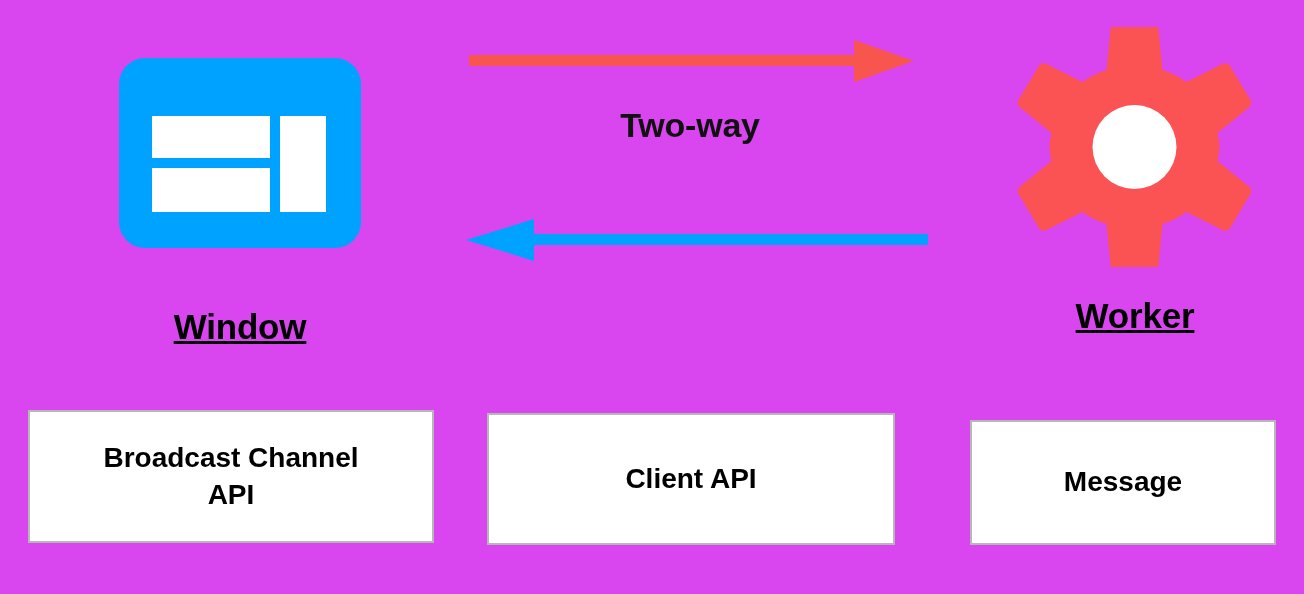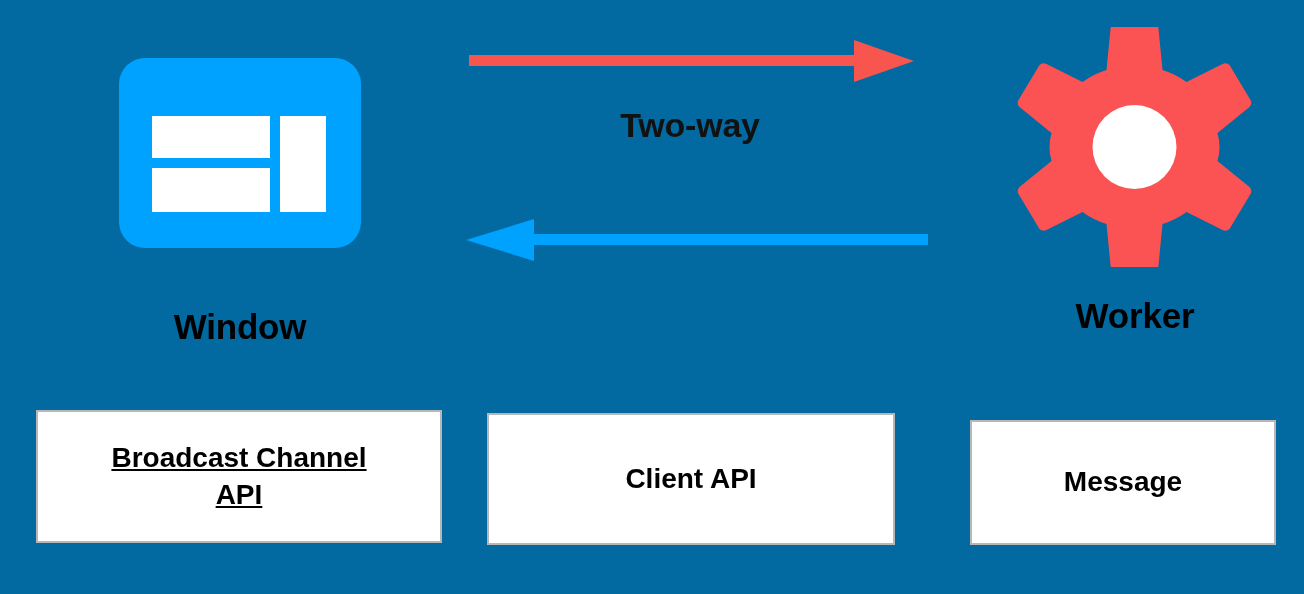--- a/index.html
+++ b/index.html
@@ -8,21 +8,21 @@
     background: #ffffff;
   }
   body {
     font-family: "Liberation Sans", sans-serif;
     -webkit-font-smoothing: antialiased;
   }
   #canvas {
     position: relative;
     width: 1304px;
     height: 594px;
-    background: #0369a1;
+    background: #d946ef;
     overflow: hidden;
   }
 
   
   #window-icon {
     position: absolute;
     left: 119px;
     top: 58px;
     width: 242px;
     height: 190px;
@@ -72,41 +72,42 @@
   #comm-caption .line { display: block; white-space: nowrap; }
 
   
   .node-label {
     position: absolute;
     font-size: 35px;
     font-weight: bold;
     color: #000000;
     text-align: center;
     letter-spacing: -0.2px;
+    text-decoration: underline;
   }
   #label-window { left: 100px; top: 307px; width: 280px; }
   #label-worker { left: 1000px; top: 296px; width: 270px; }
 
   
   .api-box {
     position: absolute;
     box-sizing: border-box;
     border: 2px solid #b7b7b7;
     background: #ffffff;
     display: flex;
     align-items: center;
     justify-content: center;
     text-align: center;
     font-size: 28px;
     font-weight: bold;
     color: #000000;
     line-height: 1.3;
     padding: 4px 10px;
   }
-  #api-box-0 { left: 36px;  top: 410px; width: 406px; height: 133px; text-decoration: underline; }
+  #api-box-0 { left: 28px;  top: 410px; width: 406px; height: 133px; }
   #api-box-1 { left: 487px; top: 413px; width: 408px; height: 132px; }
   #api-box-2 { left: 970px; top: 420px; width: 306px; height: 125px; }
   .api-box .box-text { display: block; }
 </style>
 </head>
 <body>
 
 <div id="canvas">
 
   <div id="window-icon">

